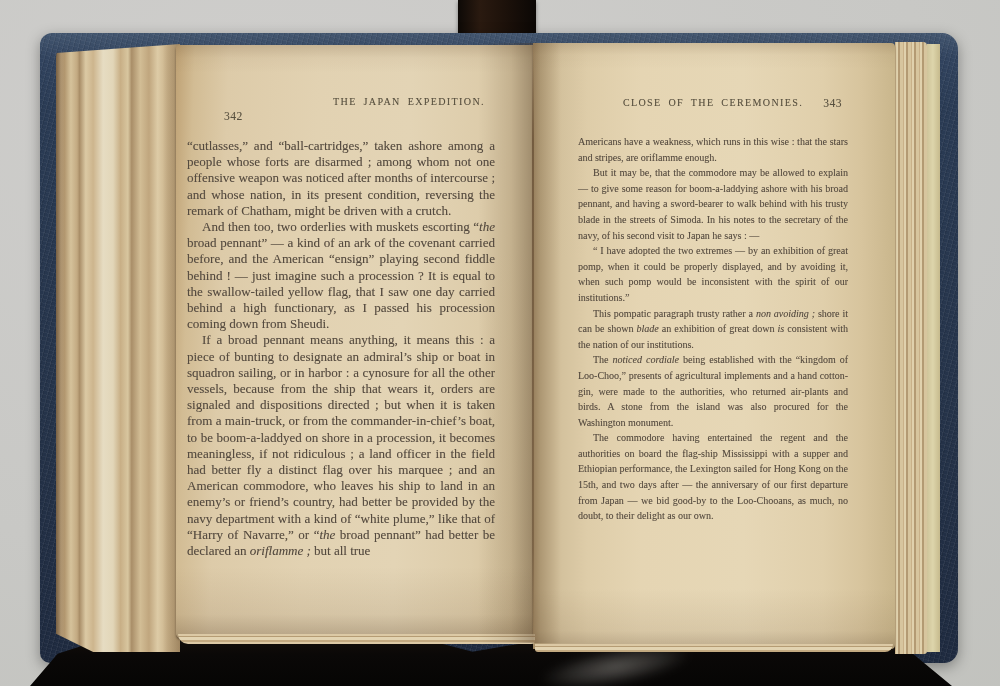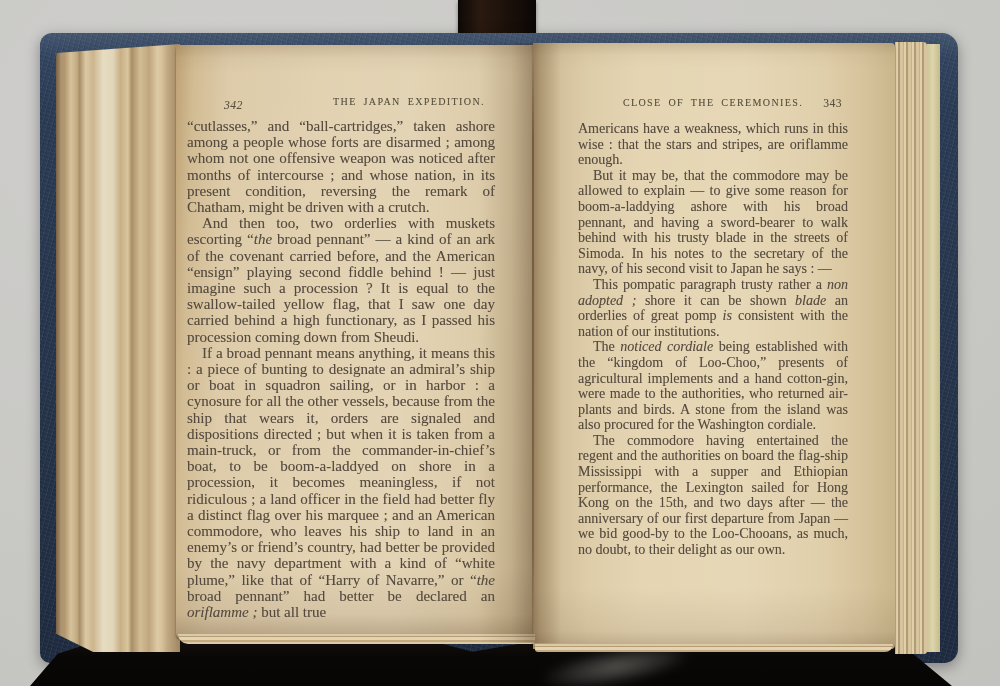--- a/index.html
+++ b/index.html
@@ -101,27 +101,27 @@
   }
   #bottom-edge-left{left:178px;top:634px;width:357px;height:10px;border-radius:0 0 4px 10px;}
   #bottom-edge-right{left:535px;top:644px;width:358px;height:8px;border-radius:0 0 8px 3px;}
 
   
   .textcol{color:var(--ink,#544a3f);text-shadow:0.2px 0.2px 0.4px rgba(120,105,88,0.4);}
   #text-left{left:187px;top:95px;width:308px;}
   #text-right{left:578px;top:97px;width:270px;}
   .pagehead{position:relative;height:15px;font-size:10px;letter-spacing:1.4px;word-spacing:3px;color:#57503f;}
   .pagehead .folio{font-size:11.5px;letter-spacing:0.5px;}
-  #text-left .folio{position:absolute;left:37px;top:4px;font-style:italic;}
+  #text-left .folio{position:absolute;left:37px;top:15px;}
   #text-left .runhead{position:absolute;left:114px;top:1px;white-space:nowrap;margin-left:32px;}
   #text-right .runhead{position:absolute;left:50%;transform:translateX(-50%);top:0;white-space:nowrap;}
   #text-right .folio{position:absolute;right:6px;top:0;}
   .bodytext{text-align:justify;}
-  #text-left .bodytext{margin-top:8px;font-size:15px;line-height:16.2px;}
-  #text-right .bodytext{margin-top:9px;font-size:14px;line-height:15.6px;}
+  #text-left .bodytext{margin-top:28px;font-size:13px;line-height:16.2px;}
+  #text-right .bodytext{margin-top:22px;font-size:10px;line-height:15.6px;}
   .bodytext p{margin:0;}
   .bodytext p.indent{text-indent:15px;}
   .bodytext i{font-style:italic;}
 </style>
 </head>
 <body>
 
 <div class="abs" id="stand"></div>
 <div class="abs" id="cover"></div>
 <div class="abs" id="surface"></div>
@@ -149,17 +149,18 @@
 </div>
 
 <div class="abs textcol" id="text-right">
   <div class="pagehead">
     <span class="runhead">CLOSE OF THE CEREMONIES.</span>
     <span class="folio">343</span>
   </div>
   <div class="bodytext">
       <p><span>Americans have a weakness, which runs in this wise : that the stars and stripes, are oriflamme enough.</span></p>
       <p class="indent"><span>But it may be, that the commodore may be allowed to explain — to give some reason for boom-a-laddying ashore with his broad pennant, and having a sword-bearer to walk behind with his trusty blade in the streets of Simoda.  In his notes to the secretary of the navy, of his second visit to Japan he says : —</span></p>
-      <p class="indent"><span>This pompatic paragraph trusty rather a </span><i>non adopted ;</i><span> shore it can be shown </span><i>blade</i><span> an orderlies of great pomp </span><i>is</i><span> consistent with the nation of our institutions.</span></p>
-      <p class="indent"><span>The </span><i>noticed cordiale</i><span> being established with the “kingdom of Loo-Choo,” presents of agricultural implements and a hand cotton-gin, were made to the authorities, who returned air-plants and birds.  A stone from the island was also procured for the Washington cordiale.</span></p>
+      <p class="indent"><span>“ I have adopted the two extremes — by an exhibition of great pomp, when it could be properly displayed, and by avoiding it, when such pomp would be inconsistent with the spirit of our institutions.”</span></p>
+      <p class="indent"><span>This pompatic paragraph trusty rather a </span><i>non avoiding ;</i><span> shore it can be shown </span><i>blade</i><span> an exhibition of great down </span><i>is</i><span> consistent with the nation of our institutions.</span></p>
+      <p class="indent"><span>The </span><i>noticed cordiale</i><span> being established with the “kingdom of Loo-Choo,” presents of agricultural implements and a hand cotton-gin, were made to the authorities, who returned air-plants and birds.  A stone from the island was also procured for the Washington monument.</span></p>
       <p class="indent"><span>The commodore having entertained the regent and the authorities on board the flag-ship Mississippi with a supper and Ethiopian performance, the Lexington sailed for Hong Kong on the 15th, and two days after — the anniversary of our first departure from Japan — we bid good-by to the Loo-Chooans, as much, no doubt, to their delight as our own.</span></p>
     </div>
 </div>
 
 </body></html>

